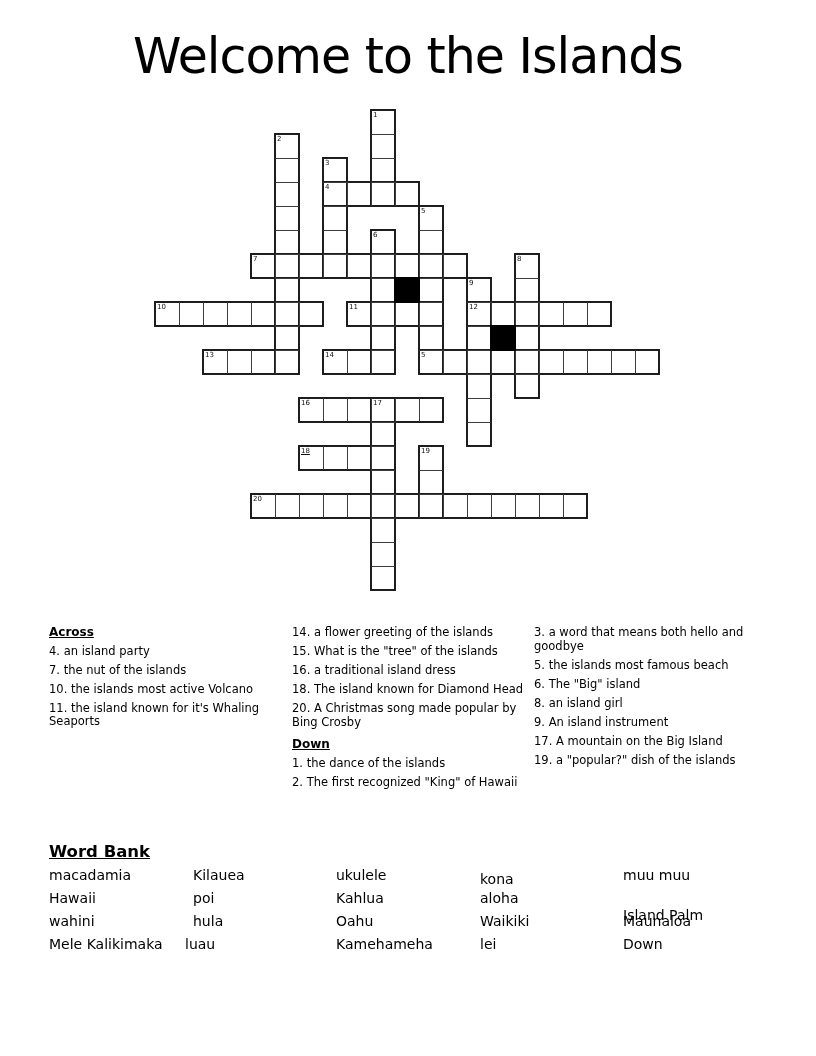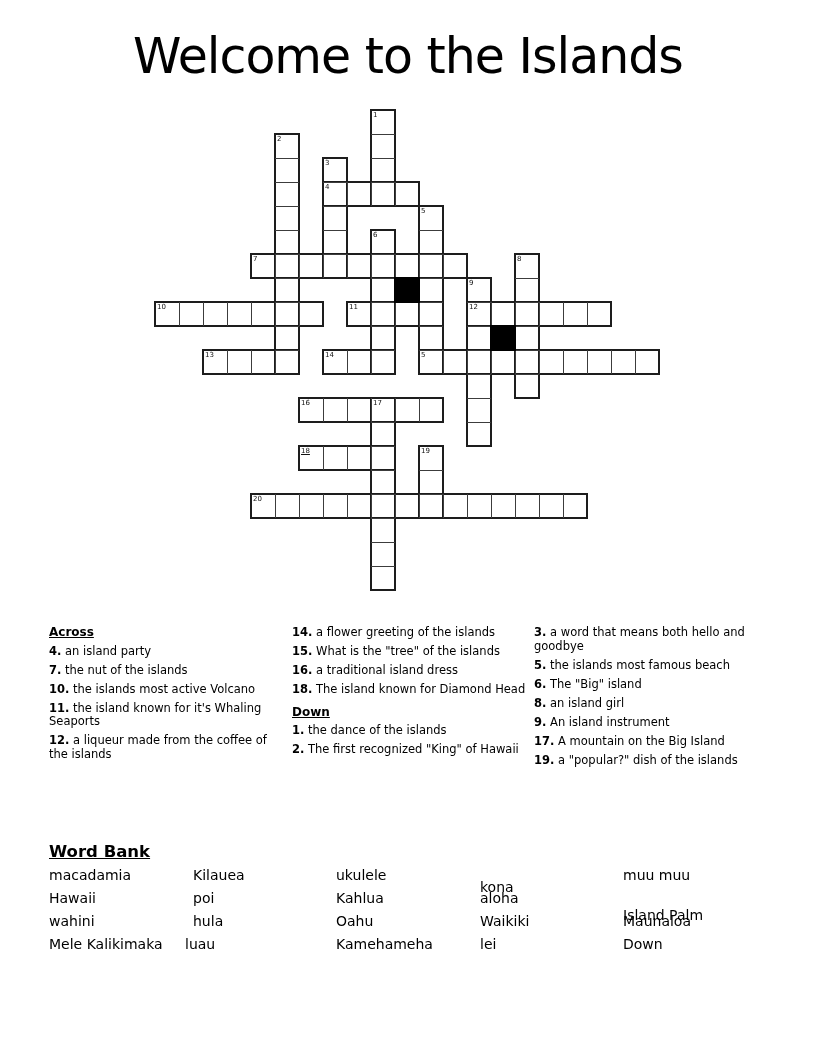--- a/index.html
+++ b/index.html
@@ -15,21 +15,21 @@
   #grid .fill   { position:absolute; background:#ffffff; }
   #grid .outline{ position:absolute; border:2px solid #1d1d1d; box-sizing:content-box; background:transparent; }
   #grid .sep    { position:absolute; background:#3c3c3c; }
   #grid .black  { position:absolute; background:#000000; }
   #grid .cnum   { position:absolute; font-size:7px; line-height:8px; color:#111; font-family:"DejaVu Sans", sans-serif; }
   .clues { position:absolute; left:49px; top:626px; width:730px; font-size:11.5px; line-height:13.5px; }
   .clue-col { position:absolute; top:0; width:238px; }
   .clue-header { font-weight:bold; text-decoration:underline; font-size:12px; margin-bottom:5px; }
   .clue-header.gap { margin-top:9px; }
   .clue-item { margin-bottom:5.5px; }
-  .clue-item b { font-weight:bold; }
+  .clue-item b { font-weight:normal; }
   .wordbank-label {
     position:absolute; left:49px; top:842px; font-size:16.5px; font-weight:bold; text-decoration:underline;
   }
   #wordbank { position:absolute; left:49px; top:867px; width:730px; height:96px; font-size:14px; }
   #wordbank span { position:absolute; white-space:nowrap; }
 </style>
 </head>
 <body>
 
 <div class="page">
@@ -205,27 +205,27 @@
       <div class="cnum" style="left: 266px; top: 337px;">19</div>
       <div class="cnum" style="left: 98px; top: 385px;">20</div>
     </div>
   <div class="clues">
       <div class="clue-col" style="left: 0px;">
         <div class="clue-header">Across</div>
         <div class="clue-item"><b>4.</b> an island party</div>
         <div class="clue-item"><b>7.</b> the nut of the islands</div>
         <div class="clue-item"><b>10.</b> the islands most active Volcano</div>
         <div class="clue-item"><b>11.</b> the island known for it's Whaling Seaports</div>
-        <div class="clue-item"><b>12.</b> a liqueur made from the coffee of the islands</div>
       </div>
       <div class="clue-col" style="left: 243px;">
         <div class="clue-item"><b>14.</b> a flower greeting of the islands</div>
         <div class="clue-item"><b>15.</b> What is the "tree" of the islands</div>
         <div class="clue-item"><b>16.</b> a traditional island dress</div>
         <div class="clue-item"><b>18.</b> The island known for Diamond Head</div>
+        <div class="clue-item"><b>20.</b> A Christmas song made popular by Bing Crosby</div>
         <div class="clue-header gap">Down</div>
         <div class="clue-item"><b>1.</b> the dance of the islands</div>
         <div class="clue-item"><b>2.</b> The first recognized "King" of Hawaii</div>
       </div>
       <div class="clue-col" style="left: 485px;">
         <div class="clue-item"><b>3.</b> a word that means both hello and goodbye</div>
         <div class="clue-item"><b>5.</b> the islands most famous beach</div>
         <div class="clue-item"><b>6.</b> The "Big" island</div>
         <div class="clue-item"><b>8.</b> an island girl</div>
         <div class="clue-item"><b>9.</b> An island instrument</div>
@@ -240,21 +240,21 @@
       <span style="left: 0px; top: 46px;">wahini</span>
       <span style="left: 0px; top: 69px;">Mele Kalikimaka</span>
       <span style="left: 144px; top: 0px;">Kilauea</span>
       <span style="left: 144px; top: 23px;">poi</span>
       <span style="left: 144px; top: 46px;">hula</span>
       <span style="left: 136px; top: 69px;">luau</span>
       <span style="left: 287px; top: 0px;">ukulele</span>
       <span style="left: 287px; top: 23px;">Kahlua</span>
       <span style="left: 287px; top: 46px;">Oahu</span>
       <span style="left: 287px; top: 69px;">Kamehameha</span>
-      <span style="left: 431px; top: 12px;">kona</span>
+      <span style="left: 431px; top: 4px;">kona</span>
       <span style="left: 431px; top: 23px;">aloha</span>
       <span style="left: 431px; top: 46px;">Waikiki</span>
       <span style="left: 431px; top: 69px;">lei</span>
       <span style="left: 574px; top: 0px;">muu muu</span>
       <span style="left: 574px; top: 23px; margin-top: 17px;">Island Palm</span>
       <span style="left: 574px; top: 46px;">Maunaloa</span>
       <span style="left: 574px; top: 69px;">Down</span>
     </div>
 </div>
 

